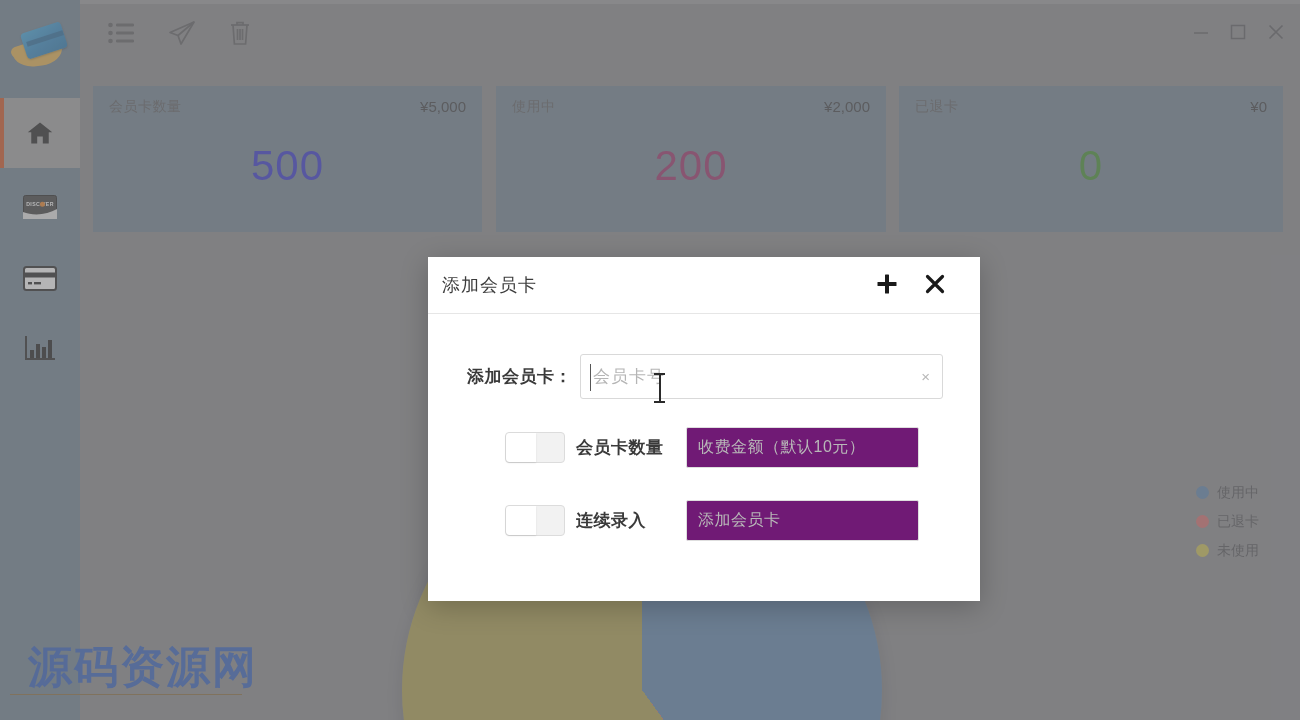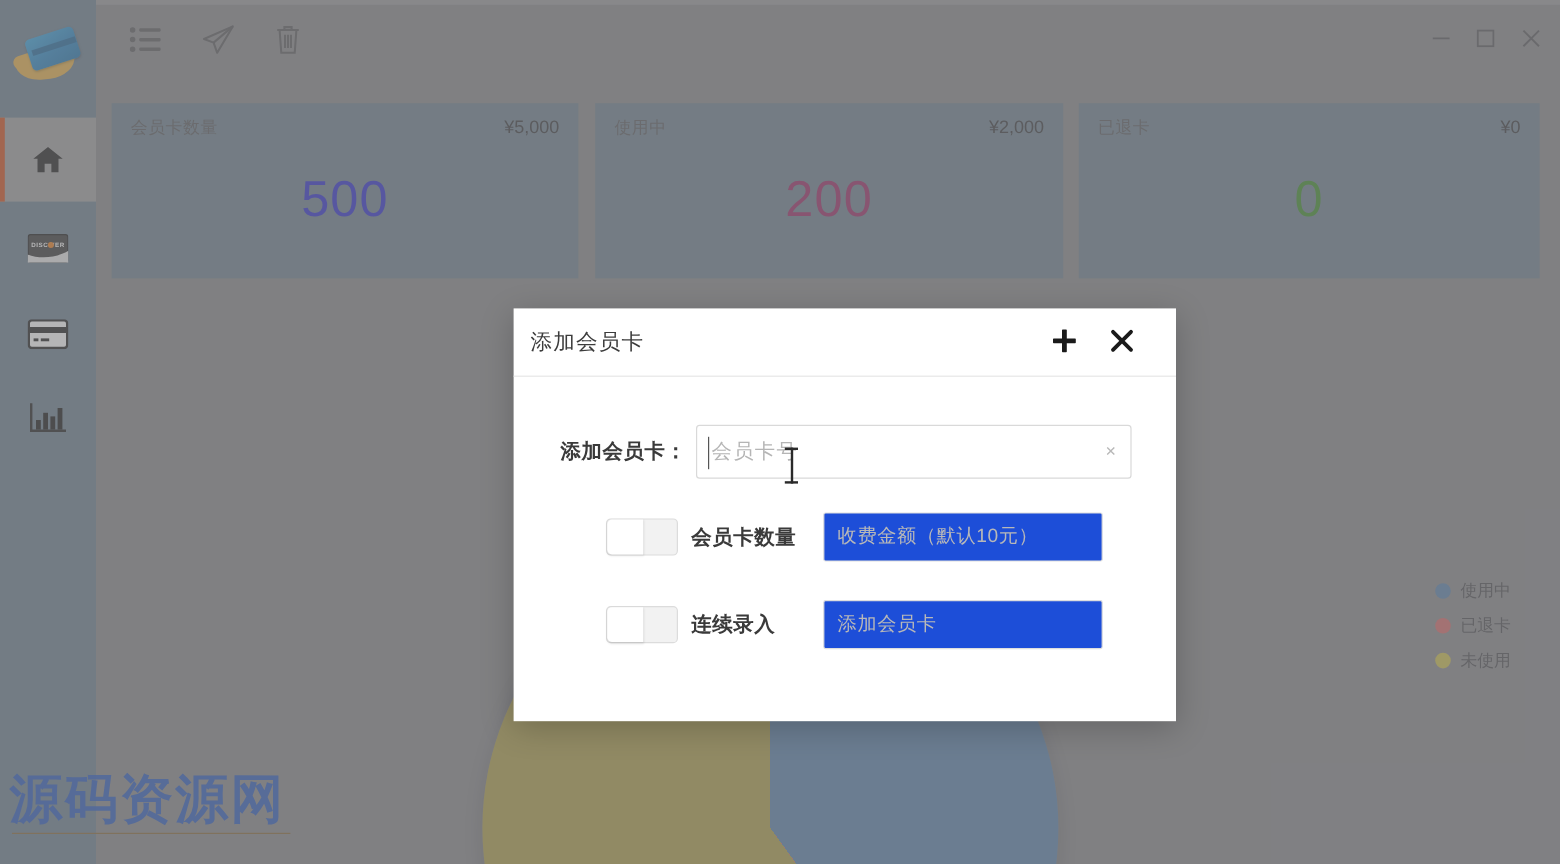--- a/index.html
+++ b/index.html
@@ -115,21 +115,21 @@
     box-shadow:0 6px 18px rgba(0,0,0,.18);
   }
 
   
   .legend { position:absolute; left:1196px; top:478px; }
   .legend-row { display:flex; align-items:center; height:29px; }
   .legend-dot { width:13px; height:13px; border-radius:50%; margin-right:8px; }
   .legend-label { font-size:14px; color:#4e4e52; }
 
   
-  .watermark { position:absolute; left:8px; top:645px; width:250px; }
+  .watermark { position:absolute; left:8px; top:645px; width:250px;text-align:right; }
   .wm-main {
     font-size:44px; font-weight:700; color:#2b5bbf;
     letter-spacing:2px; line-height:1; opacity:.95;
   }
   .wm-rule { width:232px; height:1px; background:#8a6a3a; margin:5px 0 2px 2px; }
   .wm-url {
     font-family:"Liberation Mono","DejaVu Sans Mono",monospace;
     font-size:13px; color:#c0392b; letter-spacing:1.2px; padding-left:36px;
   }
 
@@ -201,21 +201,21 @@
     position:absolute; left:0; top:0; width:30px; height:29px;
     background:#ffffff; border-radius:4px 0 0 4px;
     box-shadow:0 1px 2px rgba(0,0,0,.10);
   }
   .toggle-label {
     margin-left:11px; width:110px;
     font-size:17px; color:#3a3a3a; font-weight:700; letter-spacing:.5px;
   }
   .small-input {
     width:233px; height:41px; border:1px solid #dedede; border-radius:2px;
-    background:#1d4ed8; display:flex; align-items:center;
+    background:#701a75; display:flex; align-items:center;
   }
   .small-input span {
     padding-left:11px; font-size:16px; color:#b8b8b8; letter-spacing:.5px;
   }
 </style>
 </head>
 <body>
 
 <div id="app">
 

